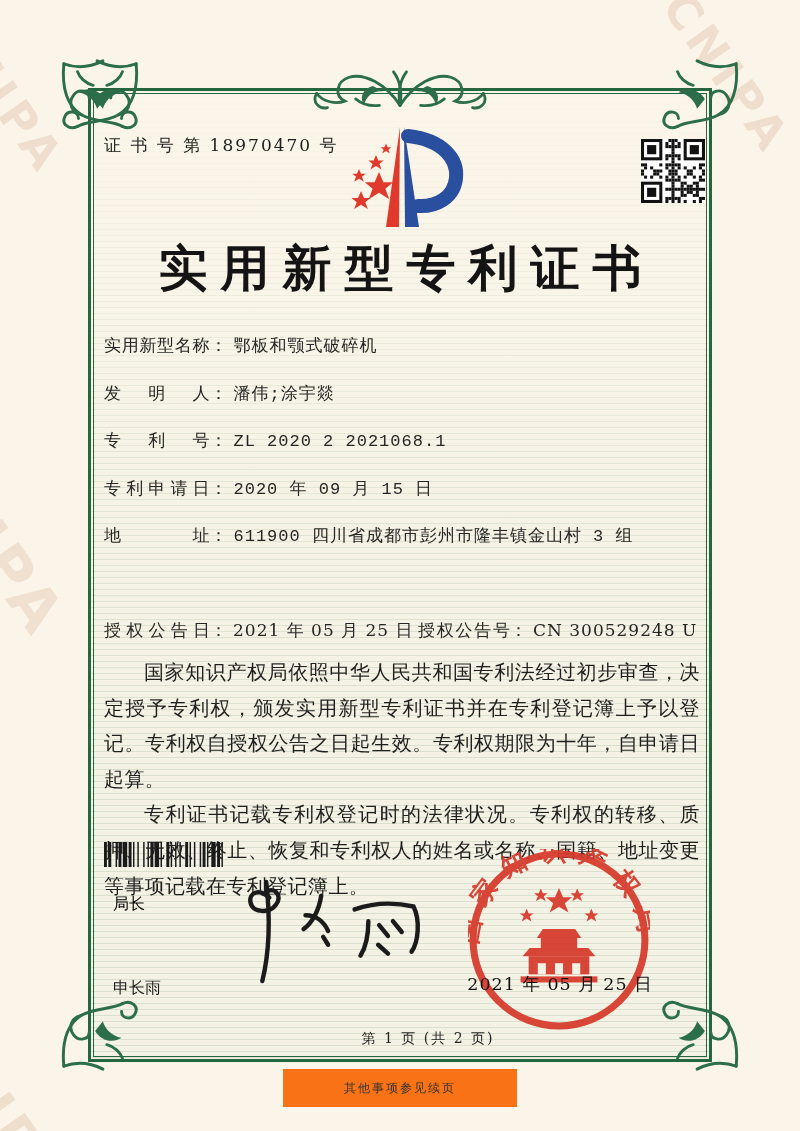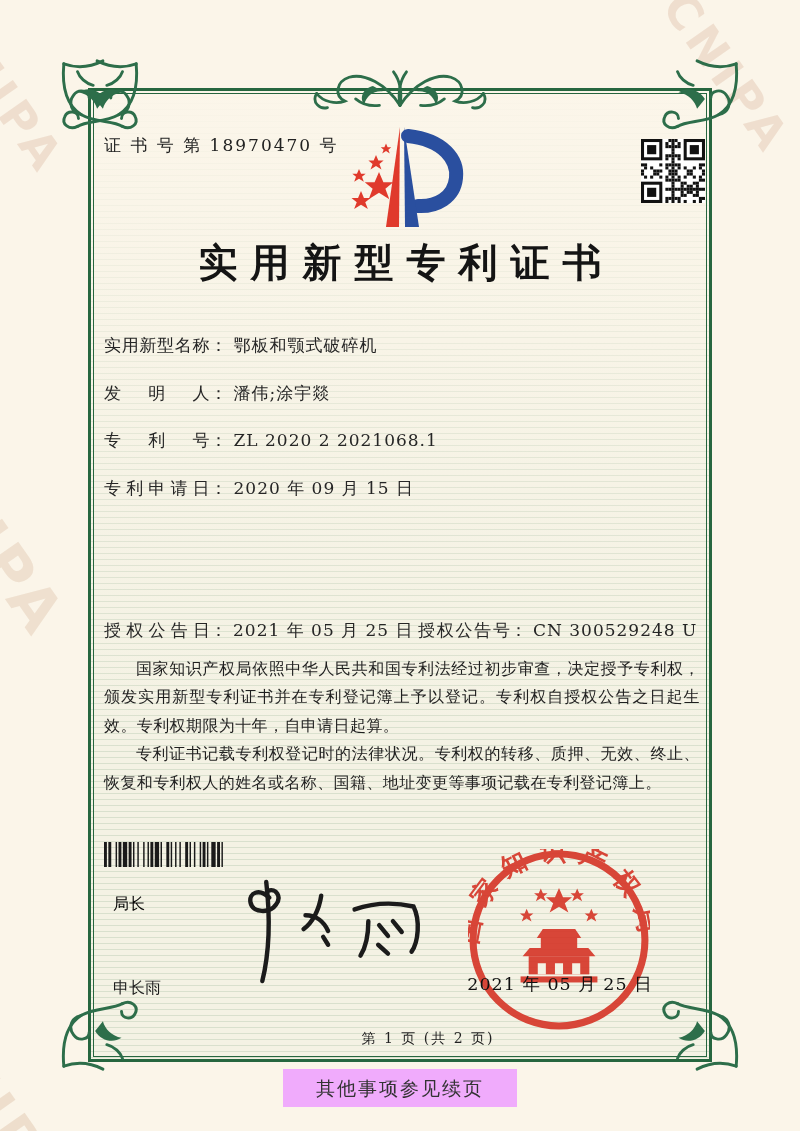--- a/index.html
+++ b/index.html
@@ -18,51 +18,51 @@
            #f4f2e4;}
   .frame::before{content:"";position:absolute;inset:2px;border:1px solid #26663f;pointer-events:none;}
 
   .ornament{position:absolute;pointer-events:none;}
 
   
   .cert-no{position:absolute;left:104px;top:134px;font-size:17px;letter-spacing:2px;color:#222;}
   .logo{position:absolute;left:332px;top:124px;}
   .qr{position:absolute;left:641px;top:139px;}
 
-  .title{position:absolute;left:0;top:236px;width:100%;text-align:center;font-size:39px;font-weight:700;
+  .title{position:absolute;left:0;top:236px;width:100%;text-align:center;font-size:49px;font-weight:700;
          letter-spacing:13px;text-indent:13px;color:#141414;}
 
   
-  .fields{position:absolute;left:104px;top:334px;width:600px;font-size:17px;}
+  .fields{position:absolute;left:104px;top:334px;width:600px;font-size:17px;font-family:Liberation Mono, monospace;}
   .frow{position:relative;height:47.5px;letter-spacing:0.5px;}
   .flabel{display:inline-block;width:106px;text-align:justify;text-align-last:justify;vertical-align:top;}
   .fcolon{display:inline-block;margin-right:6px;}
   .fvalue{letter-spacing:1px;}
   .grant-row{position:absolute;left:104px;top:619px;width:600px;font-size:17px;}
   .grant-second{position:absolute;left:314px;top:0;}
   .grant-second .flabel{width:92px;}
 
   
-  .body-text{position:absolute;left:104px;top:655px;width:596px;font-size:16px;line-height:1.78;
+  .body-text{position:absolute;left:104px;top:655px;width:596px;font-size:20px;line-height:1.78;
              text-align:justify;color:#1f1f1f;letter-spacing:0.4px;}
   .body-text p{margin:0;text-indent:2em;}
 
   
   .barcode{position:absolute;left:104px;top:842px;}
   .signer-role{position:absolute;left:113px;top:894px;font-family:"DejaVu Sans",sans-serif;font-size:16px;color:#000000;}
   .signer-name{position:absolute;left:113px;top:978px;font-family:"DejaVu Sans",sans-serif;font-size:16px;color:#1c1c1c;}
   .signature{position:absolute;left:228px;top:878px;}
 
   .seal{position:absolute;left:468px;top:849px;}
   .seal-date{position:absolute;left:455px;top:972px;width:210px;text-align:center;font-size:17.5px;
              color:#101010;letter-spacing:1px;}
 
   .page-info{position:absolute;left:0;top:1030px;width:100%;text-align:center;font-size:14px;color:#222;letter-spacing:2px;padding-left:28px;}
-  .note-box{position:absolute;left:283px;top:1069px;width:234px;height:38px;background:#f0abfc;
-            text-align:center;line-height:38px;font-size:19px;color:#333;letter-spacing:2px;}
+  .note-box{position:absolute;left:283px;top:1069px;width:234px;height:38px;background:#f97316;
+            text-align:center;line-height:38px;font-size:12px;color:#333;letter-spacing:2px;}
 </style>
 </head>
 <body>
 
 <div class="page">
 
   <div class="wm" style="left:-30px;top:2px;font-size:46px;">CNIPA</div>
   <div class="wm" style="left:696px;top:-18px;font-size:46px;">CNIPA</div>
   <div class="wm" style="left:252px;top:130px;font-size:48px;color:rgba(220,170,160,0.22);">CNIPA</div>
   <div class="wm" style="left:462px;top:322px;font-size:54px;color:rgba(200,160,125,0.22);">CNIPA</div>
@@ -267,20 +267,23 @@
     </div>
     <div class="frow">
       <span class="flabel">发明人</span><span class="fcolon">：</span><span class="fvalue">潘伟;涂宇燚</span>
     </div>
     <div class="frow">
       <span class="flabel">专利号</span><span class="fcolon">：</span><span class="fvalue">ZL 2020 2 2021068.1</span>
     </div>
     <div class="frow">
       <span class="flabel">专利申请日</span><span class="fcolon">：</span><span class="fvalue">2020 年 09 月 15 日</span>
     </div>
+    <div class="frow">
+      <span class="flabel">地址</span><span class="fcolon">：</span><span class="fvalue">611900 四川省成都市彭州市隆丰镇金山村 3 组</span>
+    </div>
   </div>
 
   <div class="grant-row">
     <span>
       <span class="flabel">授权公告日</span><span class="fcolon">：</span><span class="fvalue">2021 年 05 月 25 日</span>
     </span>
     <span class="grant-second">
       <span class="flabel">授权公告号</span><span class="fcolon">：</span><span class="fvalue">CN 300529248 U</span>
     </span>
   </div>

